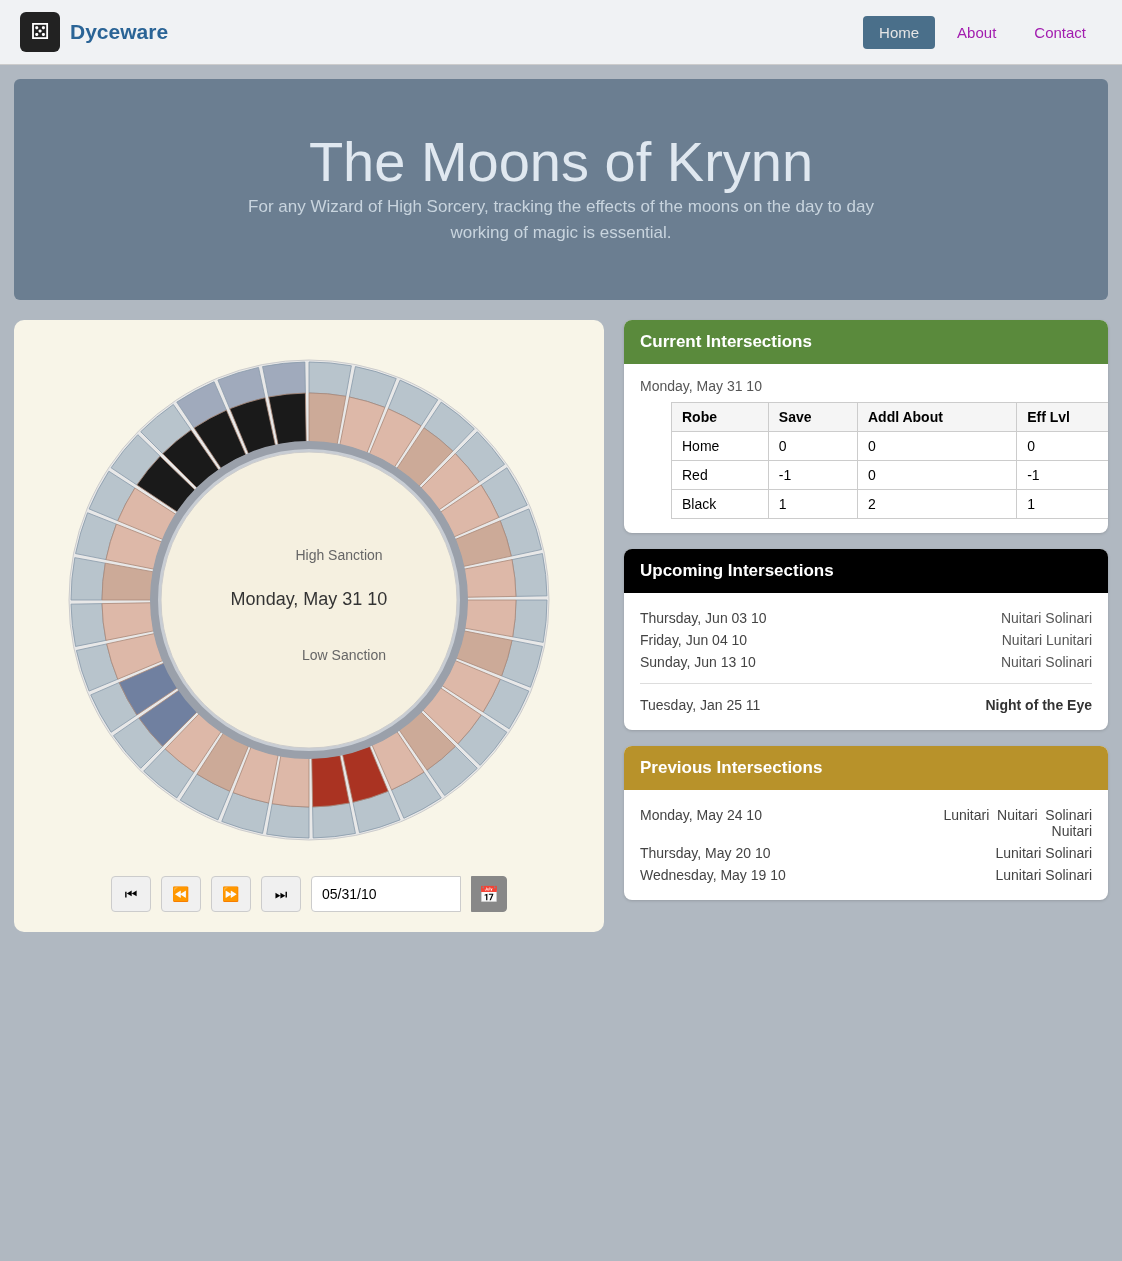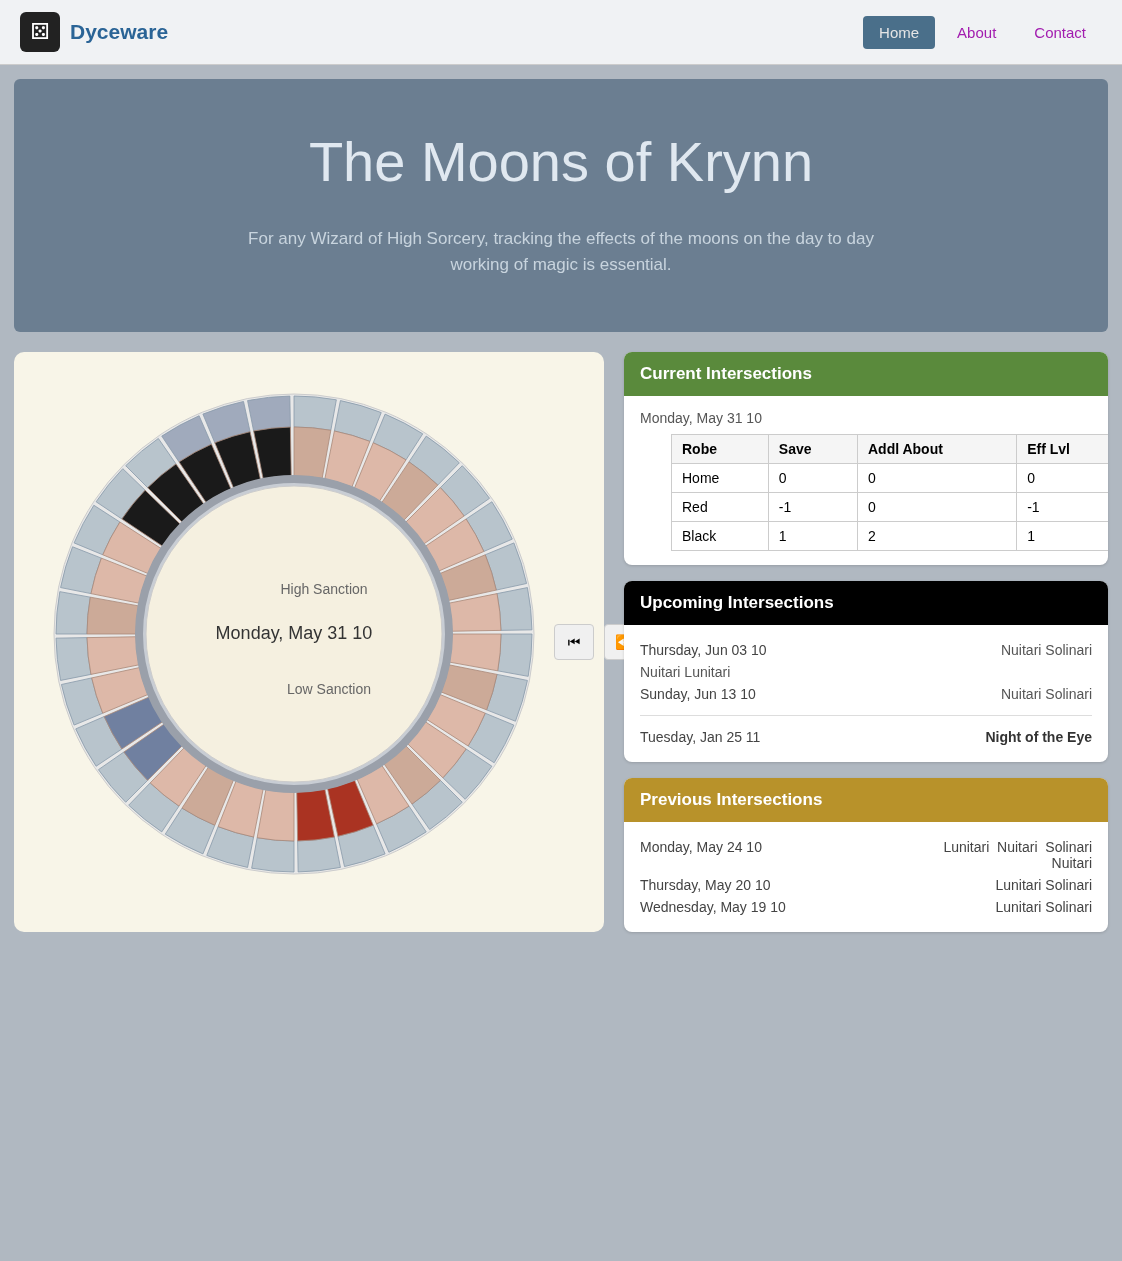--- a/index.html
+++ b/index.html
@@ -65,21 +65,21 @@
       background: #6b7e91;
       text-align: center;
       padding: 50px 60px 55px;
       margin: 14px 14px 0;
       border-radius: 6px;
     }
     .hero h1 {
       color: #e0e8f0;
       font-size: 56px;
       font-weight: 300;
-      margin-bottom: 32px;
+      margin-bottom: 0;
     }
     .hero p {
       color: #c8d4de;
       font-size: 17px;
       line-height: 1.5;
       max-width: 680px;
       margin: 0 auto;
     }
 
     
@@ -90,20 +90,21 @@
     }
 
     
     .moon-card {
       background: #f8f5e8;
       border-radius: 10px;
       padding: 20px;
       width: 590px;
       min-width: 590px;
       display: flex;
+      flex-direction: column;
       align-items: center;
     }
 
     .wheel-container {
       position: relative;
       width: 520px;
       height: 520px;
       margin-bottom: 16px;
     }
 
@@ -425,20 +426,21 @@
     </div>
 
     <div class="intersect-card">
       <div class="card-header upcoming-header">Upcoming Intersections</div>
       <div class="card-body">
         <div class="upcoming-row">
           <span class="date-col">Thursday, Jun 03 10</span>
           <span class="moons-col">Nuitari  Solinari</span>
         </div>
         <div class="upcoming-row">
+          <span class="date-col">Friday, Jun 04 10</span>
           <span class="moons-col">Nuitari  Lunitari</span>
         </div>
         <div class="upcoming-row">
           <span class="date-col">Sunday, Jun 13 10</span>
           <span class="moons-col">Nuitari  Solinari</span>
         </div>
         <hr class="divider">
         <div class="night-eye-row">
           <span>Tuesday, Jan 25 11</span>
           <span class="night-eye-label">Night of the Eye</span>

